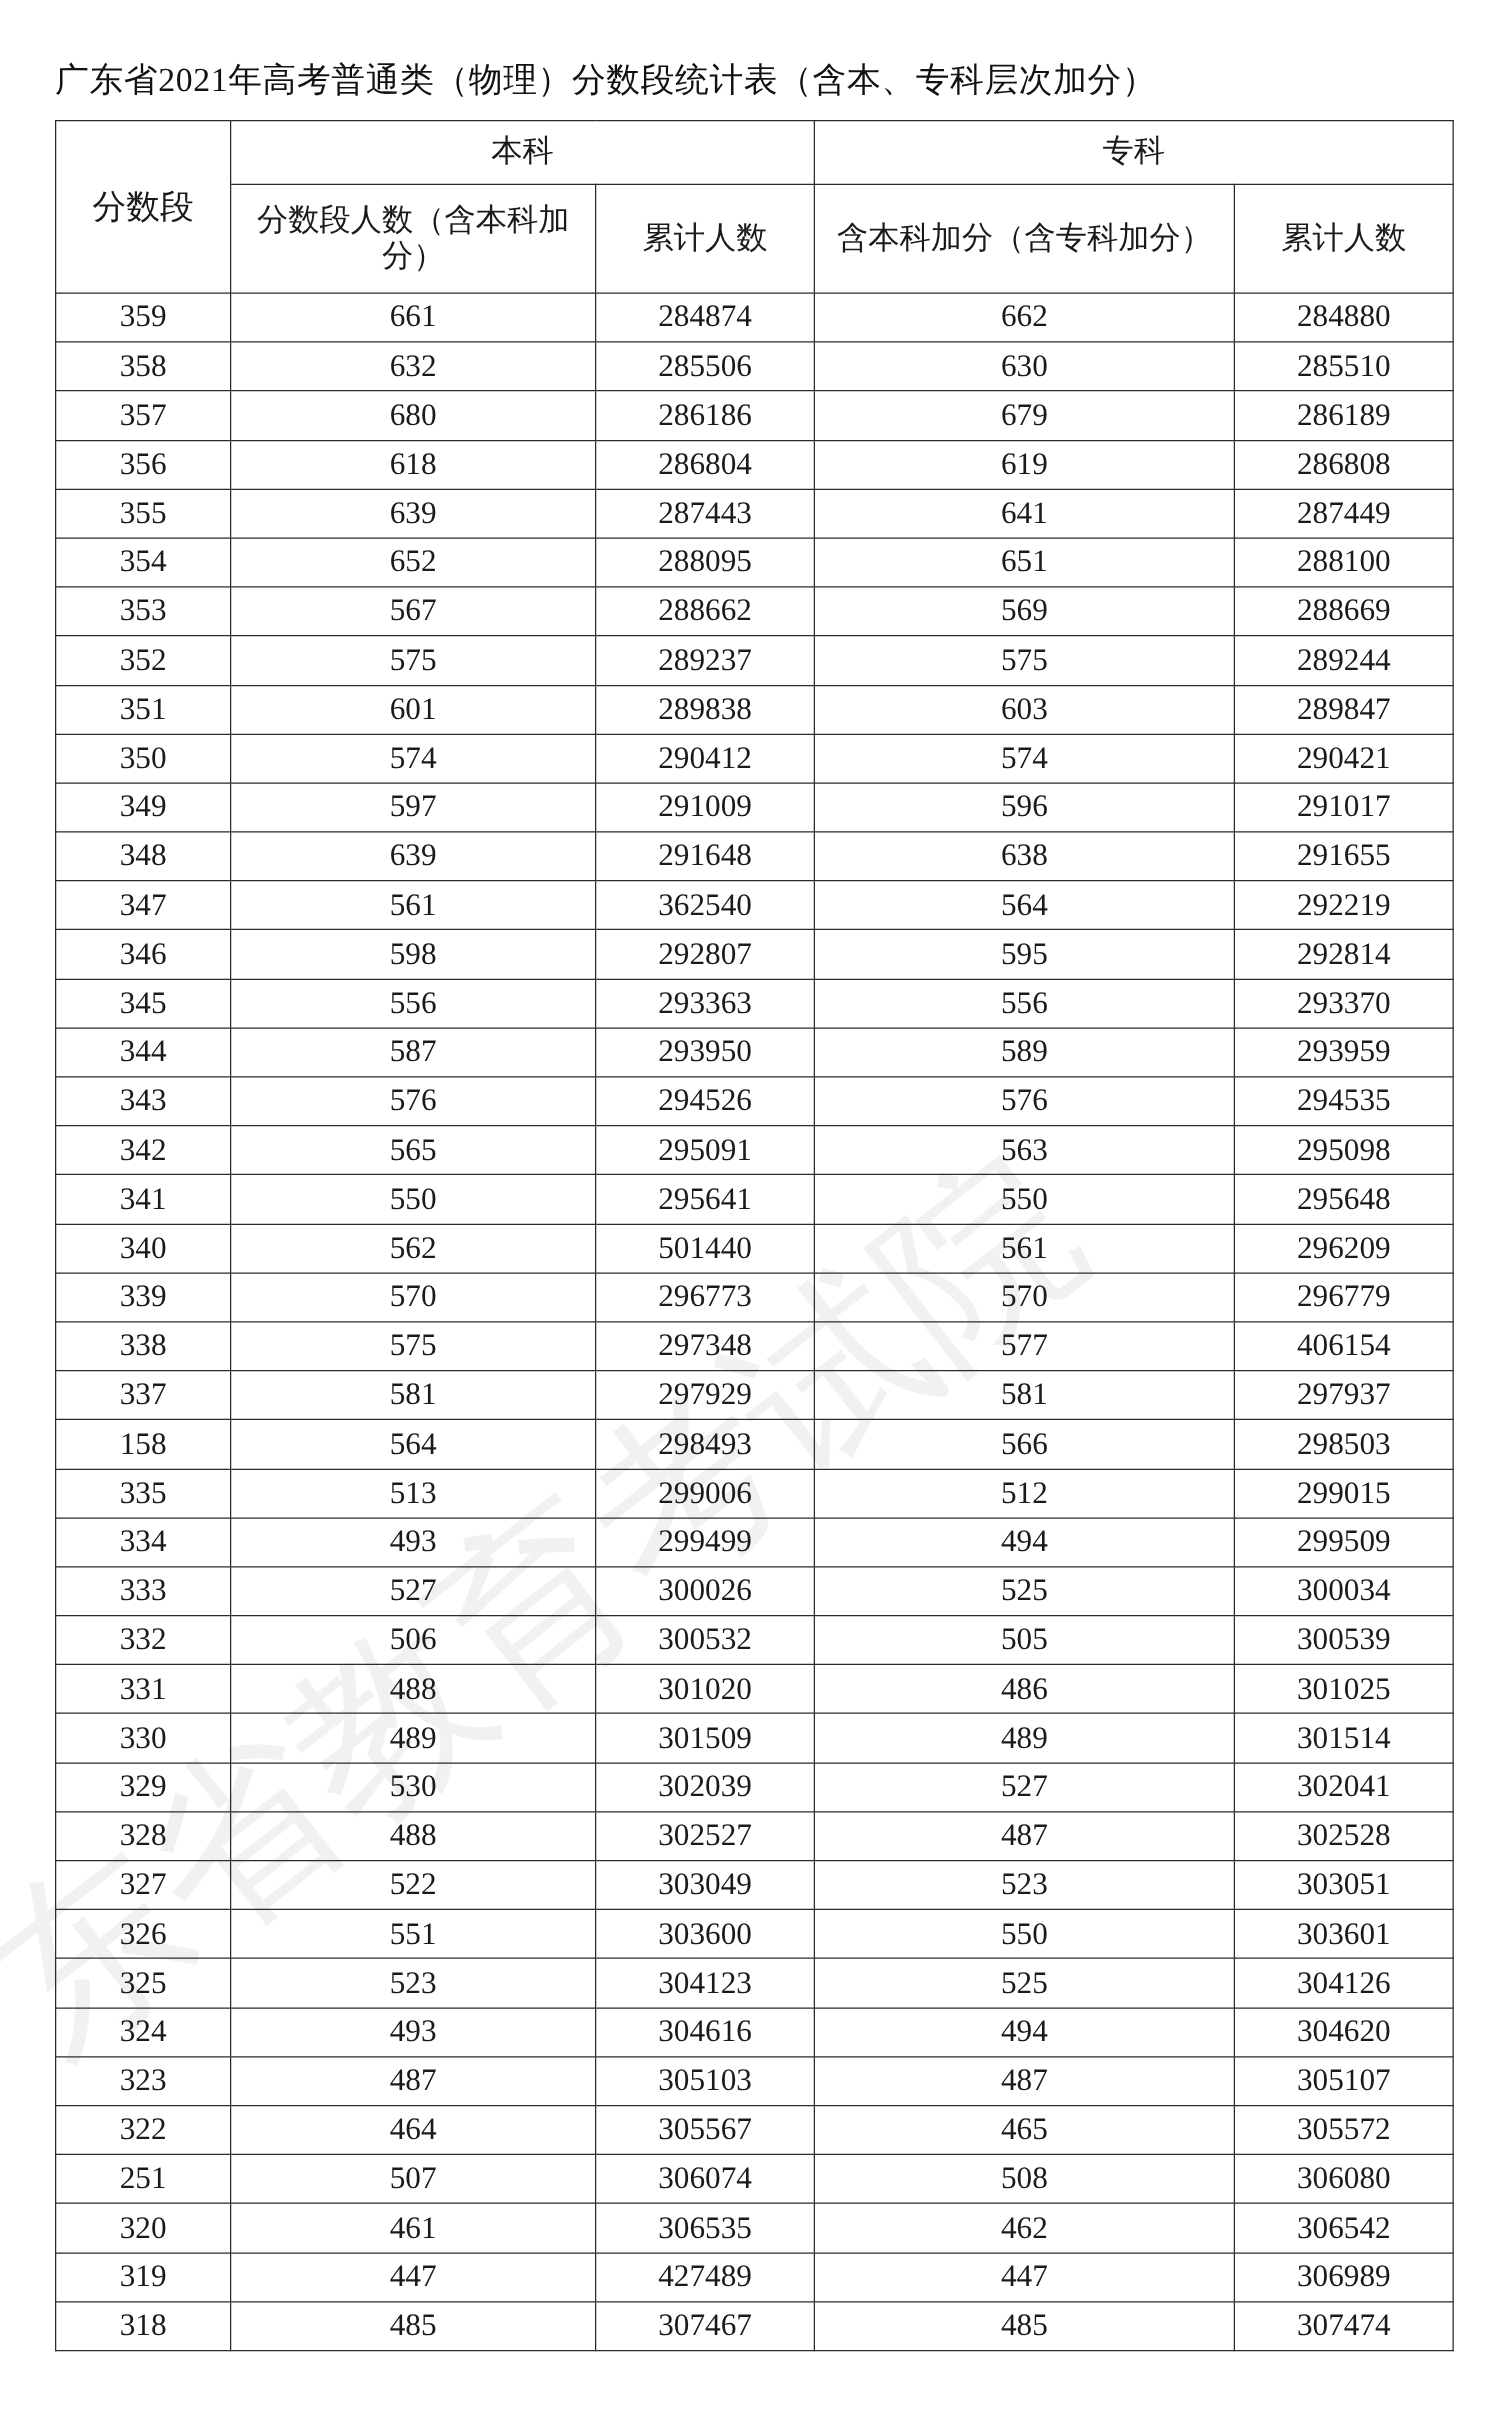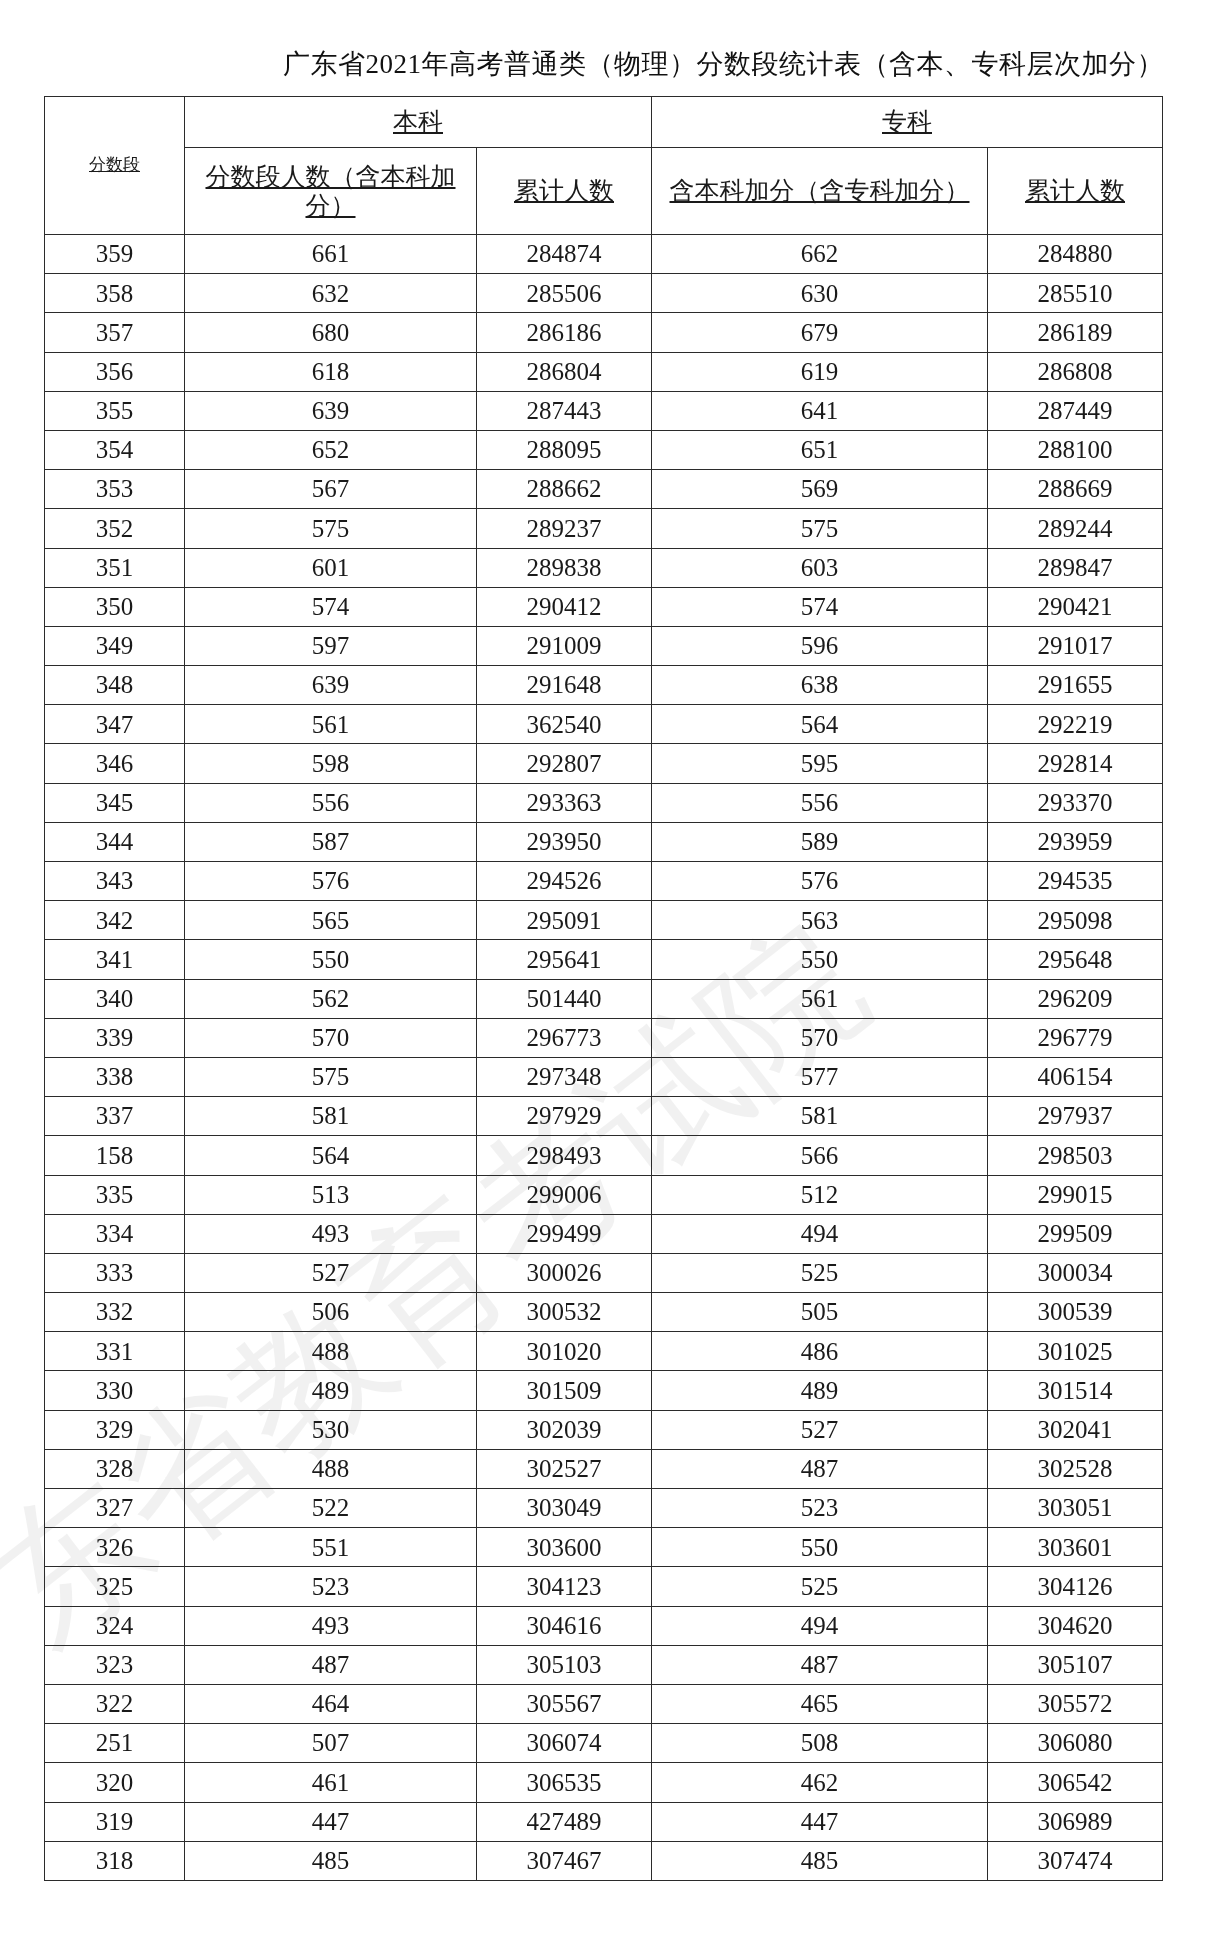--- a/index.html
+++ b/index.html
@@ -41,21 +41,21 @@
   }
 
   .page {
     position: relative;
     z-index: 2;
     padding: 46px 44px 0 44px;
     box-sizing: border-box;
   }
 
   .doc-title {
-    text-align: right;
+    text-align: left;
     font-size: 27px;
     letter-spacing: 0.5px;
     margin: 0 0 14px 0;
     white-space: nowrap;
     color: #111;
   }
 
   table.score-table {
     border-collapse: collapse;
     width: 1118px;
@@ -75,30 +75,29 @@
   col.c-score { width: 140px; }
   col.c-ben-count { width: 292px; }
   col.c-ben-cum { width: 175px; }
   col.c-zhuan-count { width: 336px; }
   col.c-zhuan-cum { width: 175px; }
 
   thead th {
     font-size: 25px;
     line-height: 1.18;
     padding: 5px 14px;
-    text-decoration: underline;
   }
   thead th.group-head {
     height: 40px;
   }
   thead th.sub-head {
     height: 76px;
   }
   th.score-head {
-    font-size: 17px;
+    font-size: 27px;
   }
 
   tbody td {
     font-size: 25px;
     height: 38.2px;
     padding: 0;
     line-height: 1.1;
   }
 </style>
 </head>

